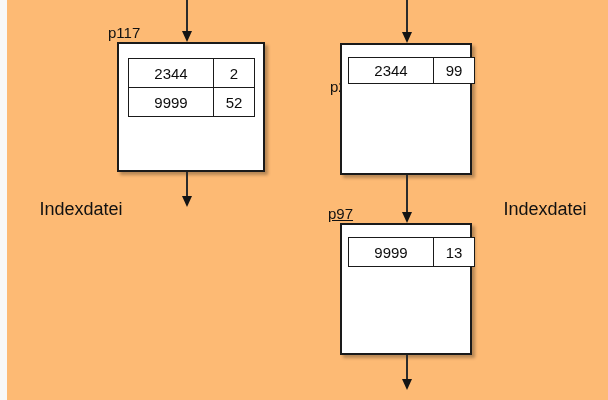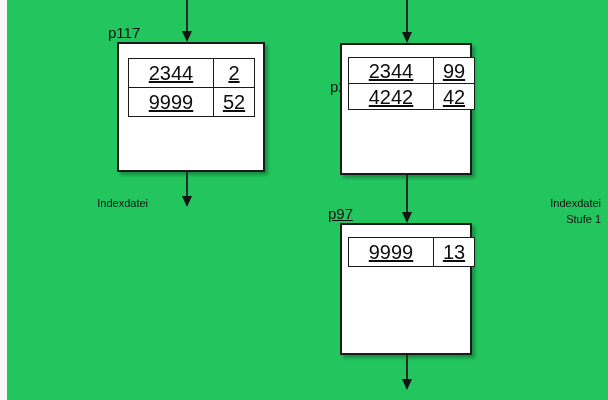--- a/index.html
+++ b/index.html
@@ -4,21 +4,21 @@
 <style>
   html, body {
     margin: 0;
     padding: 0;
     background: #ffffff;
   }
   #canvas {
     position: relative;
     width: 608px;
     height: 400px;
-    background: #22c55e;
+    background: #fdba74;
     font-family: "Liberation Sans", sans-serif;
     overflow: hidden;
   }
   #left-edge-strip {
     position: absolute;
     left: 0;
     top: 0;
     width: 7px;
     height: 400px;
     background: #f8f8f8;
@@ -42,25 +42,24 @@
 
   
   .entry-table {
     position: absolute;
     border-collapse: collapse;
     background: #ffffff;
   }
   .entry-table td {
     border: 1.4px solid #1a1a1a;
     text-align: center;
-    font-size: 20px;
+    font-size: 15px;
     color: #0d0d0d;
     padding: 0;
     line-height: 1;
-    text-decoration: underline;
   }
   .entry-table td.key-cell { width: 84px; }
   .entry-table td.ptr-cell { width: 40px; }
 
   .t-p117 { left: 128px; top: 58px; }
   .t-p117 td { height: 28px; }
   .t-p2   { left: 348px; top: 57px; }
   .t-p2 td { height: 25px; }
   .t-p97  { left: 348px; top: 237px; }
   .t-p97 td { height: 28px; }
@@ -82,23 +81,23 @@
     width: 0;
     height: 0;
     border-left: 5px solid transparent;
     border-right: 5px solid transparent;
     border-top: 11px solid #141414;
   }
 
   
   .caption {
     position: absolute;
-    font-size: 11px;
+    font-size: 18px;
     color: #111111;
-    text-align: right;
+    text-align: center;
     line-height: 1.45;
     white-space: nowrap;
   }
 </style>
 </head>
 <body>
 
 <div id="canvas">
 
   <div id="left-edge-strip"></div>
@@ -136,24 +135,20 @@
 
   <div class="node-label" style="left:330px; top:32px;margin-top:46px;">p2</div>
   <div class="node-box" style="left:340px; top:43px; width:132px; height:132px;"></div>
 
   <table class="entry-table t-p2">
     <tbody>
         <tr>
       <td class="key-cell">2344</td>
       <td class="ptr-cell">99</td>
     </tr>
-    <tr>
-      <td class="key-cell">4242</td>
-      <td class="ptr-cell">42</td>
-    </tr>
   </tbody>
     </table>
 
   <div class="arrow" style="left:402px; top:175px; width:10px; height:49px;">
     <div class="shaft" style="height:38px;"></div>
     <div class="head" style="top:37px;"></div>
   </div>
 
   <div class="node-label" style="left:328px; top:205px;text-decoration:underline;">p97</div>
   <div class="node-box" style="left:340px; top:223px; width:132px; height:132px;"></div>
@@ -171,16 +166,15 @@
     <div class="shaft" style="height:25px;"></div>
     <div class="head" style="top:24px;"></div>
   </div>
 
   <div class="caption" style="left:14px; top:196px; width:134px;">
     <div>Indexdatei</div>
   </div>
 
   <div class="caption" style="left:489px; top:196px; width:112px;">
     <div>Indexdatei</div>
-    <div>Stufe 1</div>
   </div>
 
 </div>
 
 </body></html>

